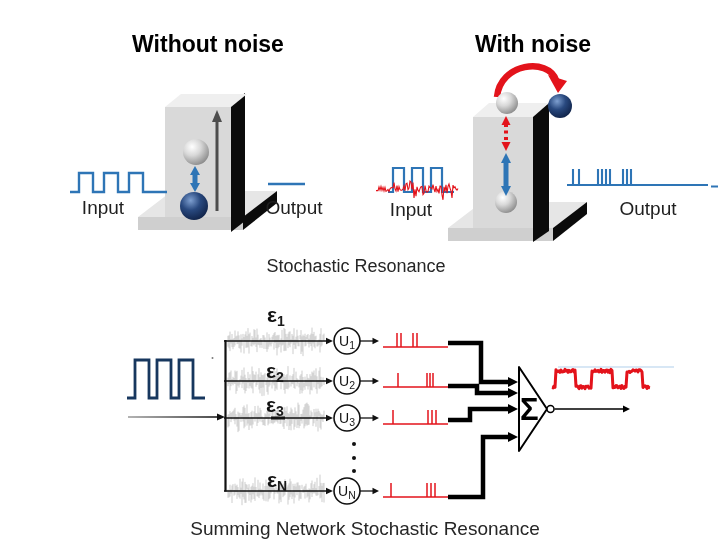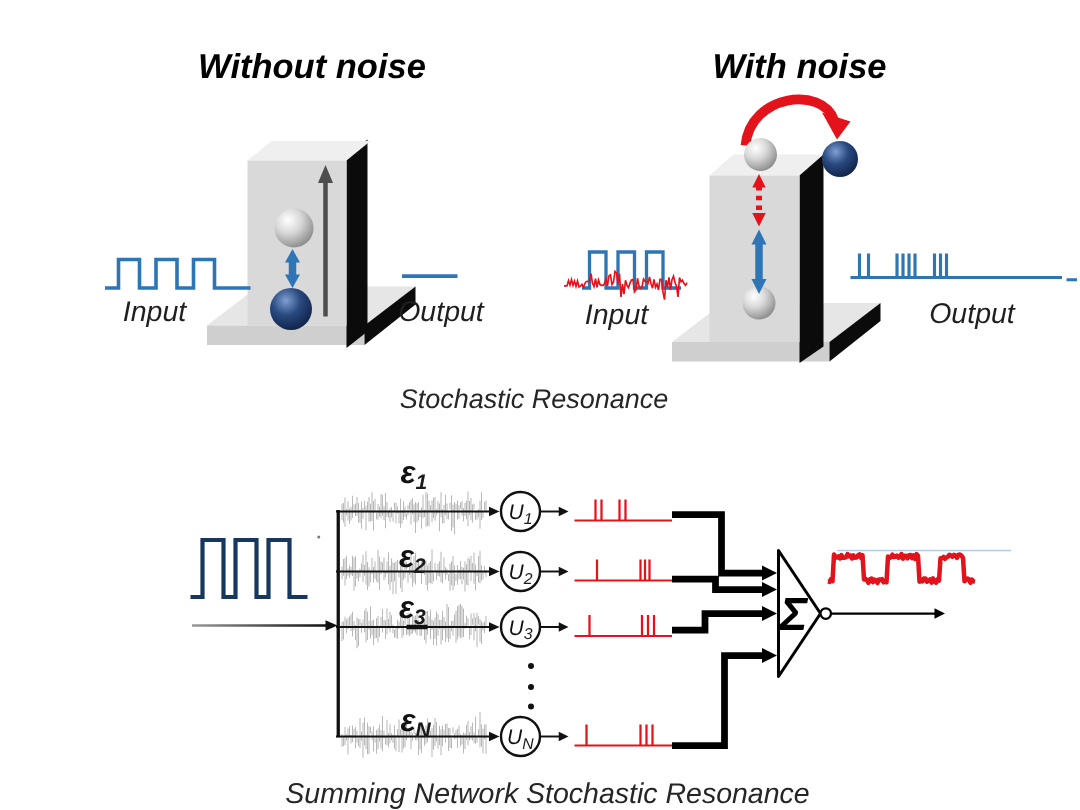--- a/index.html
+++ b/index.html
@@ -1,17 +1,17 @@
 <!DOCTYPE html>
 <html><head>
 <meta charset="utf-8">
 <style>
   html,body{margin:0;padding:0;background:#fff;}
   .stage{position:relative;width:720px;height:540px;background:#ffffff;overflow:hidden;
-         font-family:"Liberation Sans",sans-serif;font-style:italic;}
+         font-family:"Liberation Sans",sans-serif;}
   svg{position:absolute;left:0;top:0;}
   text{font-family:"Liberation Sans",sans-serif;fill:#1a1a1a;}
   .title{font-size:23px;font-weight:bold;fill:#000;}
   .iolabel{font-size:19px;fill:#1f1f1f;}
   .caption{font-size:18px;fill:#262626;}
   .caption2{font-size:19px;fill:#262626;}
   .eps{font-size:21px;font-weight:bold;fill:#111;}
   .epsSub{font-size:14px;font-weight:bold;}
   .uLbl{font-size:14px;fill:#111;}
   .uSub{font-size:10.5px;}

